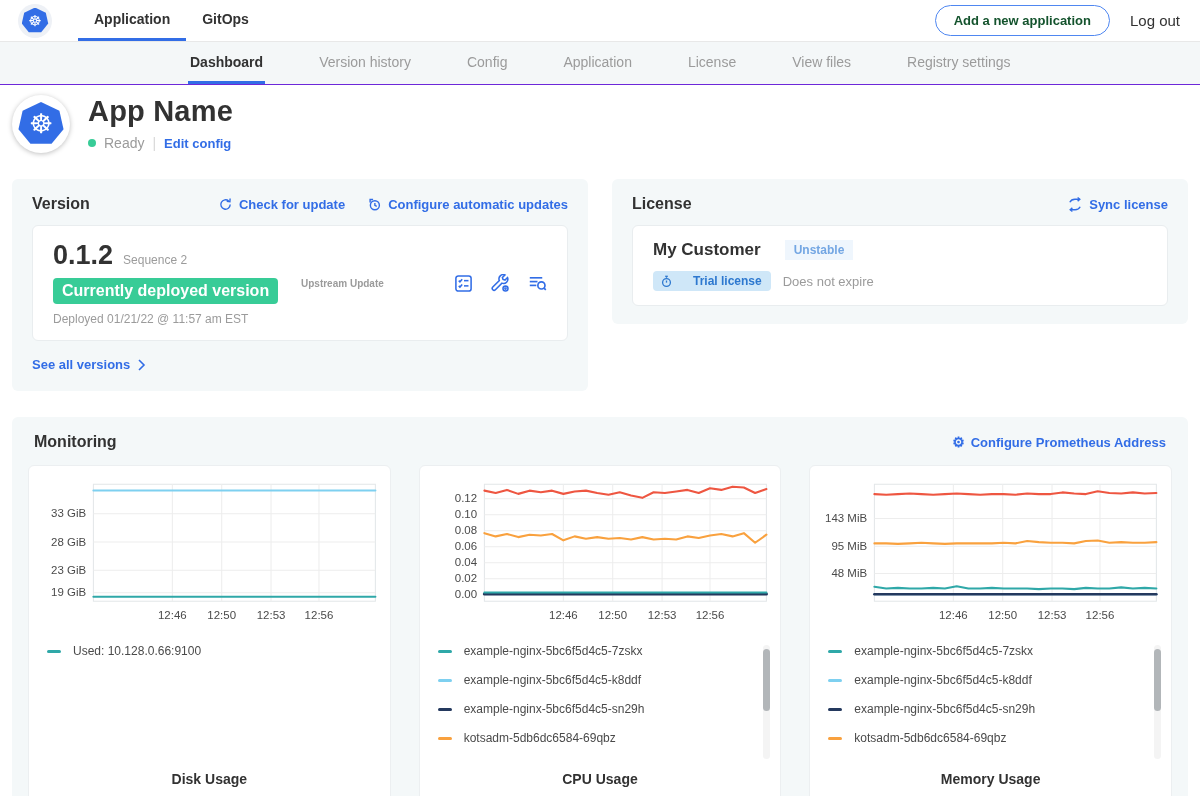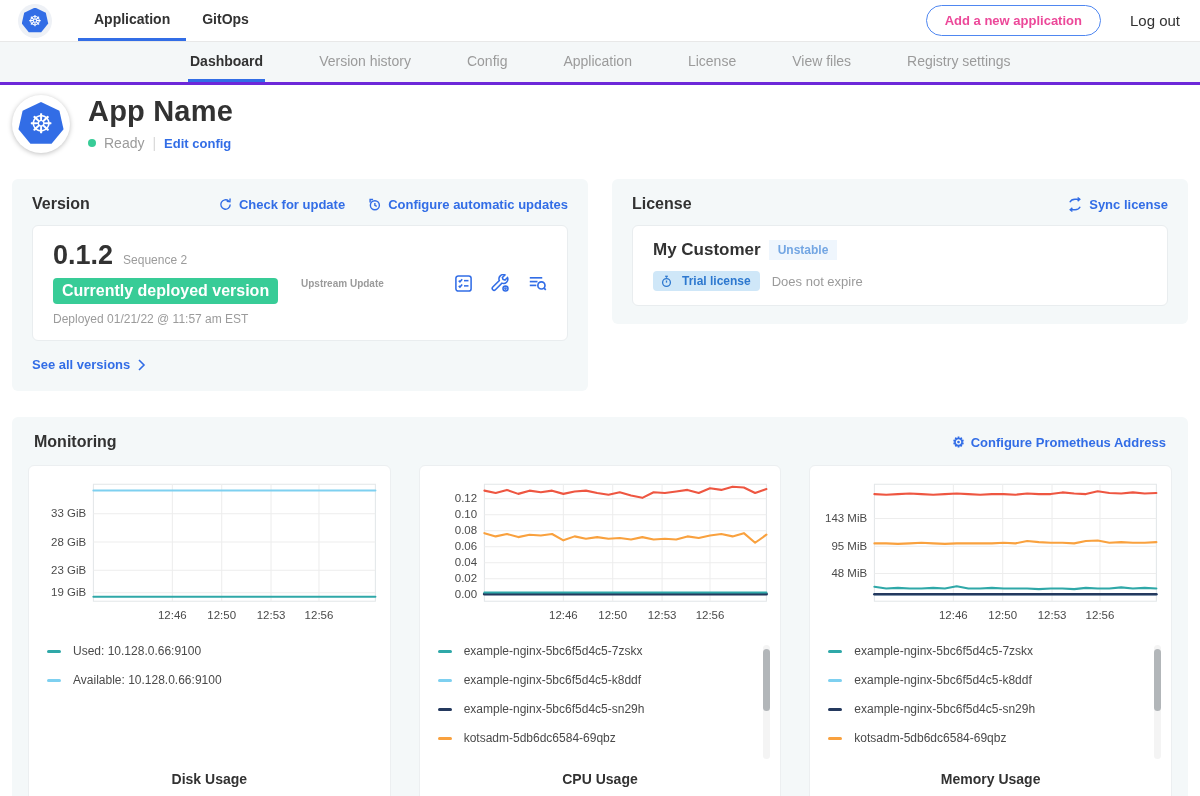--- a/index.html
+++ b/index.html
@@ -14,27 +14,27 @@
   .brand-circle { width:34px; height:34px; border-radius:50%; background:#eef1f6;
     display:flex; align-items:center; justify-content:center; }
   .hept { background:#326de6; display:flex; align-items:center; justify-content:center;
     clip-path:polygon(50% 0%,90% 20%,99% 62%,73% 95%,27% 95%,1% 62%,10% 20%); }
   .hept-sm { width:27px; height:26px; }
   .hept-sm .wheel { color:#fff; font-size:15px; line-height:1; }
   .topnav-tab { display:flex; align-items:center; padding:0 16px; font-size:14px; font-weight:bold;
     color:#323232; border-bottom:3px solid transparent; cursor:pointer; }
   .topnav-tab.active { border-bottom-color:#326de6; }
   .topnav-right { margin-left:auto; display:flex; align-items:center; gap:20px; }
-  .pill-btn { border:1px solid #4f87f1; color:#ec4899; font-weight:bold; font-size:13px;
+  .pill-btn { border:1px solid #4f87f1; color:#14532d; font-weight:bold; font-size:13px;
     border-radius:17px; padding:7px 18px; background:#fff; cursor:pointer;
     font-family:"Liberation Sans", sans-serif; }
-  .logout { font-size:15px; color:#323232; cursor:pointer;margin-left:9px; }
+  .logout { font-size:15px; color:#323232; cursor:pointer; }
 
   
-  .subnav { height:43px; background:#f4f7f8; border-bottom:3px solid #6d28d9;
+  .subnav { height:43px; background:#f4f7f8; border-bottom:1px solid #6d28d9;
     display:flex; align-items:stretch; padding-left:188px; }
   .subnav-tab { display:flex; align-items:center; padding:0 2px; margin-right:52px;
     font-size:14px; color:#9b9b9b; border-bottom:3px solid transparent; cursor:pointer; }
   .subnav-tab.active { color:#323232; font-weight:bold; border-bottom-color:#326de6; }
 
   
   .app-header { display:flex; padding:10px 20px 18px 12px; background:#fff; }
   .app-icon-circle { width:58px; height:58px; border-radius:50%; background:#fff;
     box-shadow:0 1px 5px rgba(0,0,0,.25); display:flex; align-items:center; justify-content:center;
     margin-right:18px; }
@@ -63,27 +63,27 @@
   .ver-number-row { display:flex; align-items:baseline; gap:10px; }
   .ver-number { font-size:27px; font-weight:bold; }
   .ver-seq { font-size:12px; color:#9b9b9b; }
   .green-badge { display:inline-block; background:#38cc97; color:#fff; font-size:16px; font-weight:bold;
     padding:4px 9px; border-radius:4px; margin-top:7px; }
   .deployed-at { font-size:12px; color:#9b9b9b; margin-top:8px; }
   .ver-source { flex:1; color:#9b9b9b; font-size:10px; font-weight:bold; padding-left:18px; }
   .ver-icons { display:flex; align-items:center; gap:18px; color:#326de6; }
   .see-link { margin-top:14px; }
 
-  .lic-name-row { display:flex; align-items:center; gap:8px; }
+  .lic-name-row { display:flex; align-items:center; gap:24px; }
   .lic-name { font-size:17px; font-weight:bold; }
   .badge-soft { background:#eff6fd; color:#73a6e3; font-size:12px; font-weight:bold;
     padding:3px 9px; border-radius:0; }
   .lic-row2 { display:flex; align-items:center; gap:12px; margin-top:11px; }
   .badge-trial { background:#cfe7f8; color:#2d78cf; font-size:12px; font-weight:bold;
-    padding:3px 9px 3px 7px; border-radius:4px; display:inline-flex; align-items:center; gap:9px; }
+    padding:3px 9px 3px 7px; border-radius:4px; display:inline-flex; align-items:center; gap:20px; }
   .expiry { color:#9b9b9b; font-size:13px; }
 
   
   .monitoring { margin-top:26px; padding:16px 16px 18px 16px; }
   .charts-row { display:grid; grid-template-columns:1fr 1fr 1fr; gap:28px; margin-top:14px; }
   .chart-card { background:#fff; border:1px solid #eceff1; border-radius:6px;
     padding:12px 8px 16px 8px; }
   .chart-card svg { display:block; width:100%; font-family:inherit; }
   .chart-legend { position:relative; margin:10px 0 0 10px; height:122px; list-style:none;
     padding-right:18px; overflow:hidden; }
@@ -300,24 +300,20 @@
             <line x1="54" y1="109.8840579710145" x2="324" y2="109.8840579710145" stroke="#ededed"></line>
             <text x="47" y="113.3840579710145" text-anchor="end" fill="#4a4a4a" font-size="11">19 GiB</text>
             <polyline points="54.0,12.0 65.3,12.0 76.5,12.0 87.8,12.0 99.0,12.0 110.3,12.0 121.5,12.0 132.8,12.0 144.0,12.0 155.3,12.0 166.5,12.0 177.8,12.0 189.0,12.0 200.3,12.0 211.5,12.0 222.8,12.0 234.0,12.0 245.3,12.0 256.5,12.0 267.8,12.0 279.0,12.0 290.3,12.0 301.5,12.0 312.8,12.0 324.0,12.0" fill="none" stroke="#7ed0f0" stroke-width="2" stroke-linejoin="round" stroke-linecap="round"></polyline>
             <polyline points="54.0,113.7 65.3,113.7 76.5,113.7 87.8,113.7 99.0,113.7 110.3,113.7 121.5,113.7 132.8,113.7 144.0,113.7 155.3,113.7 166.5,113.7 177.8,113.7 189.0,113.7 200.3,113.7 211.5,113.7 222.8,113.7 234.0,113.7 245.3,113.7 256.5,113.7 267.8,113.7 279.0,113.7 290.3,113.7 301.5,113.7 312.8,113.7 324.0,113.7" fill="none" stroke="#2fa8a8" stroke-width="2" stroke-linejoin="round" stroke-linecap="round"></polyline>
           </svg>
         <ul class="chart-legend">
             <li class="legend-item">
               <span class="legend-dash" style="background: rgb(47, 168, 168);"></span>
               <span>Used: 10.128.0.66:9100</span>
             </li>
-            <li class="legend-item">
-              <span class="legend-dash" style="background: rgb(126, 208, 240);"></span>
-              <span>Available: 10.128.0.66:9100</span>
-            </li>
           </ul>
         <div class="chart-title">Disk Usage</div>
       </article>
       <article class="chart-card">
         <svg viewBox="0 0 330 148">
             <rect x="54" y="6" width="270" height="112" fill="none" stroke="#e3e7e9" stroke-width="1"></rect>
             <line x1="129.60000000000002" y1="6" x2="129.60000000000002" y2="118" stroke="#ededed"></line>
             <text x="129.60000000000002" y="135" text-anchor="middle" fill="#4a4a4a" font-size="11">12:46</text>
             <line x1="176.85000000000002" y1="6" x2="176.85000000000002" y2="118" stroke="#ededed"></line>
             <text x="176.85000000000002" y="135" text-anchor="middle" fill="#4a4a4a" font-size="11">12:50</text>

